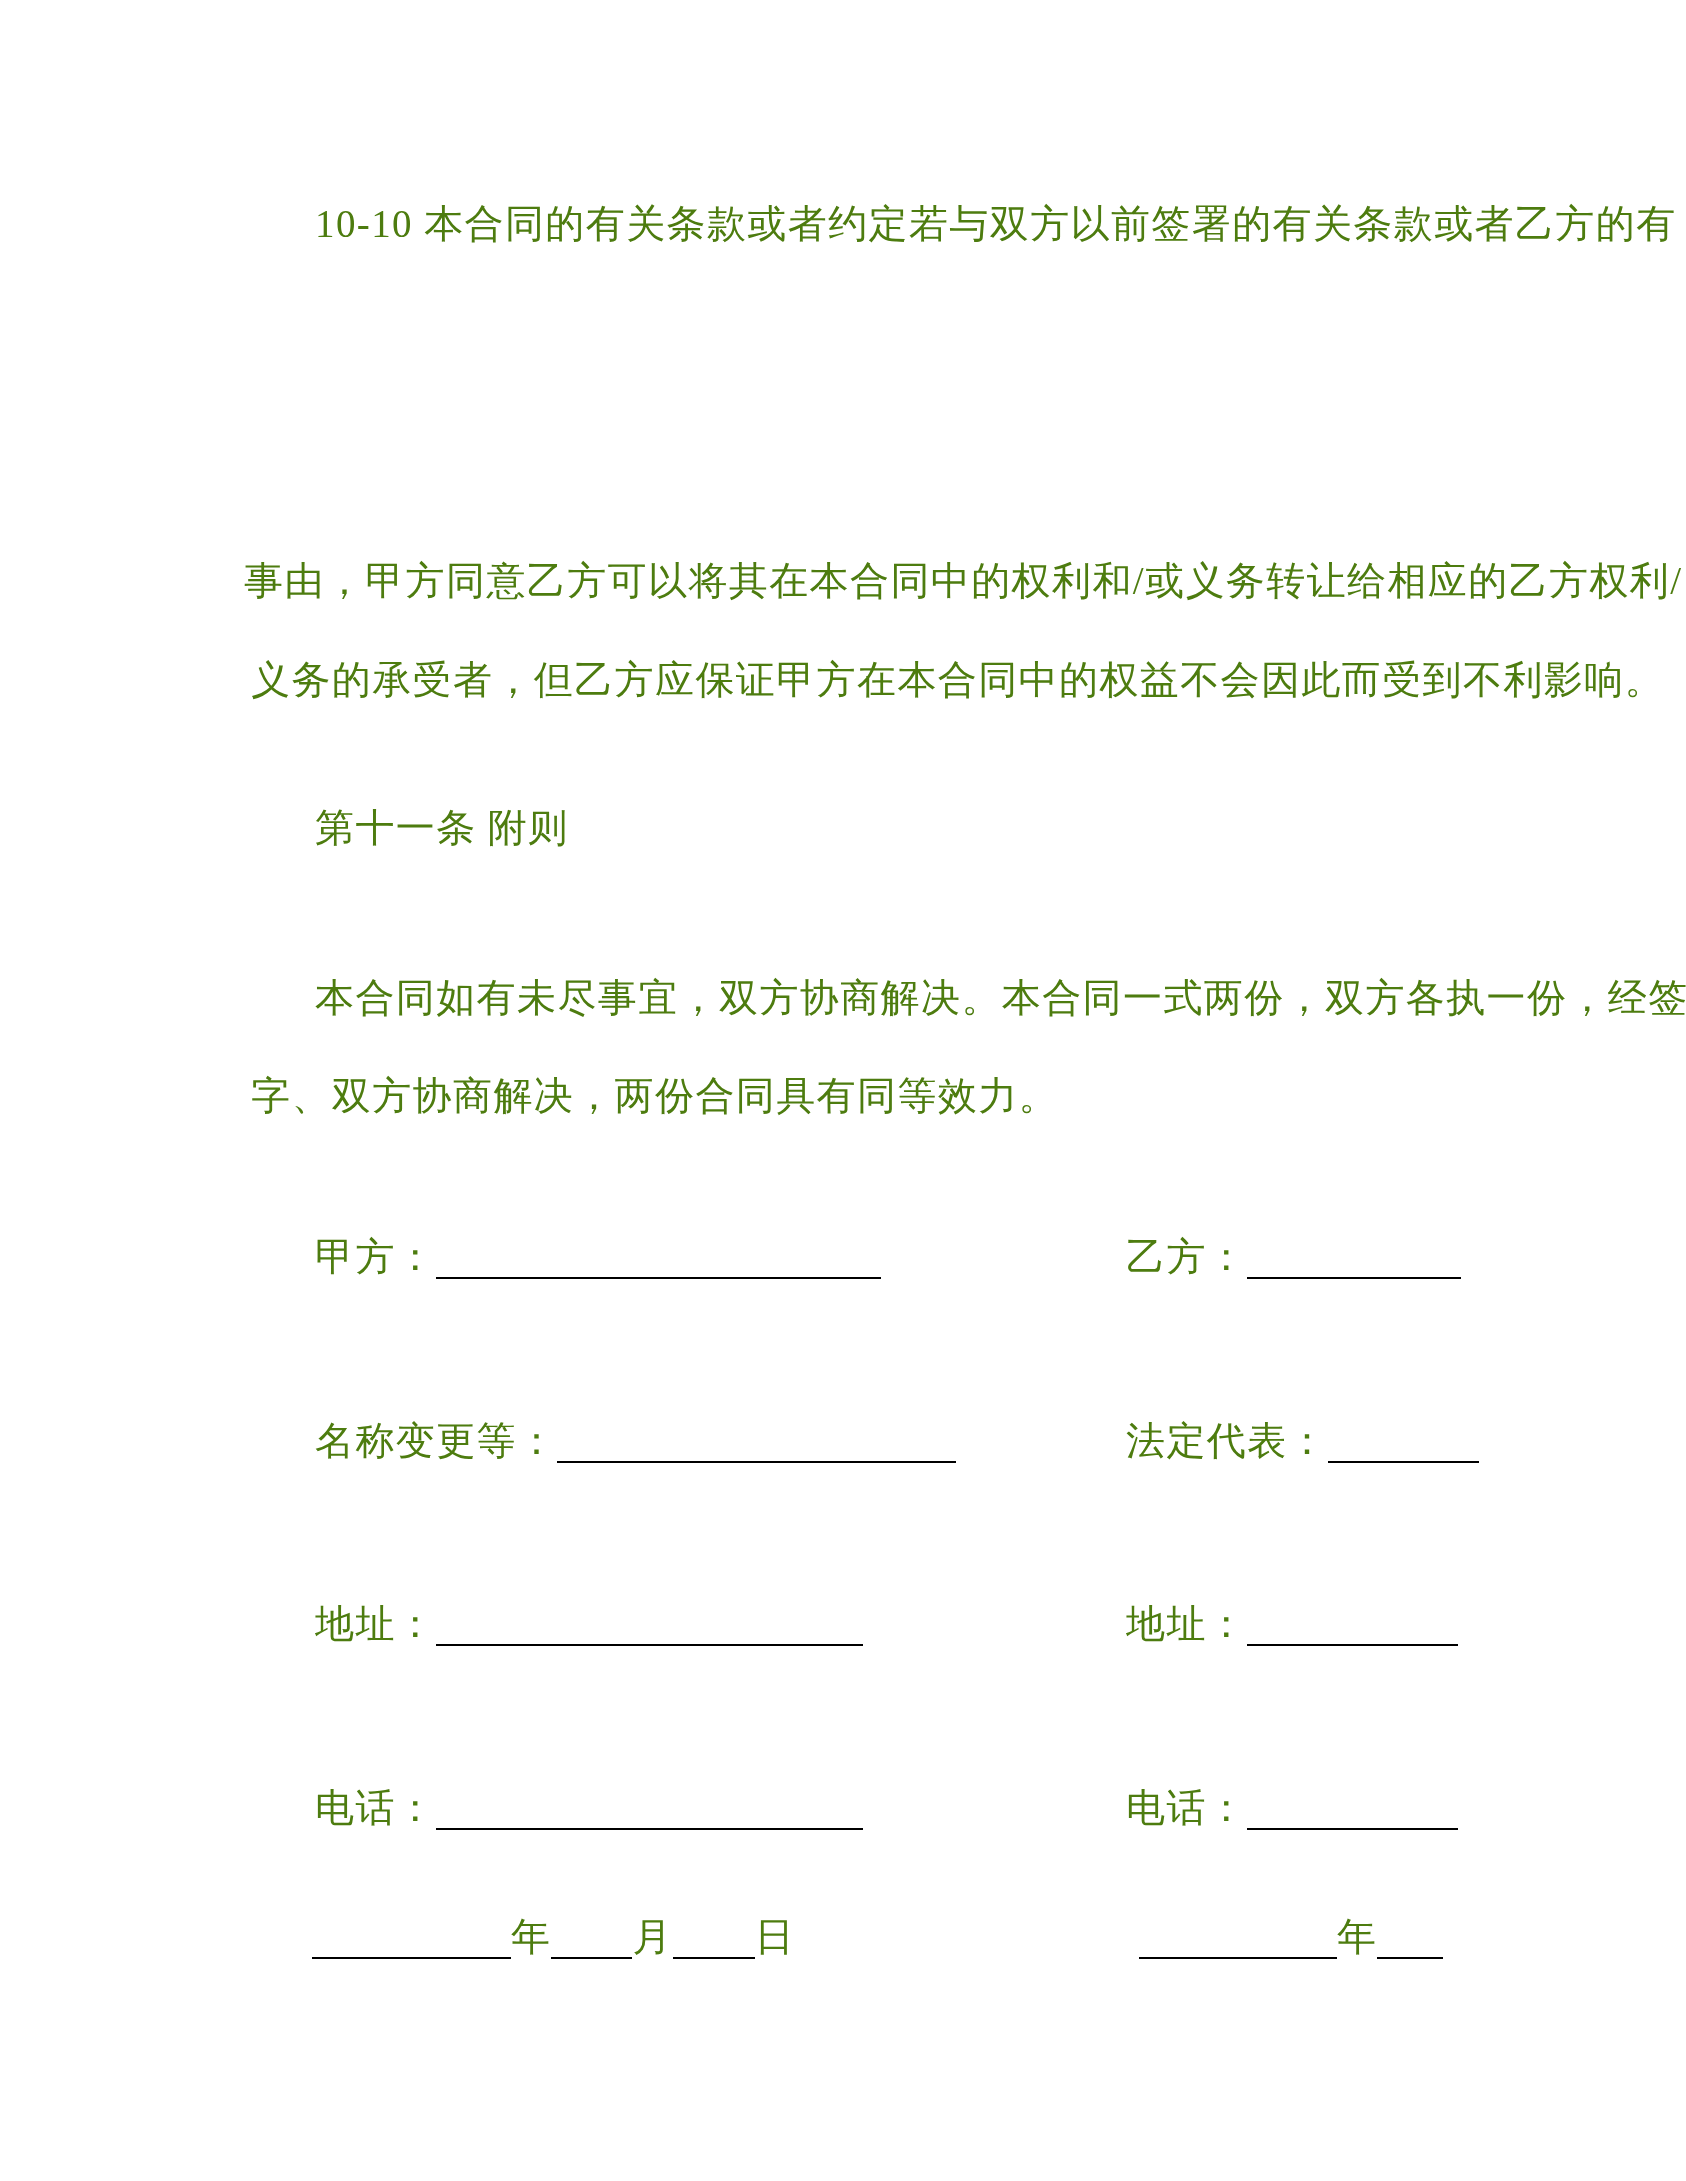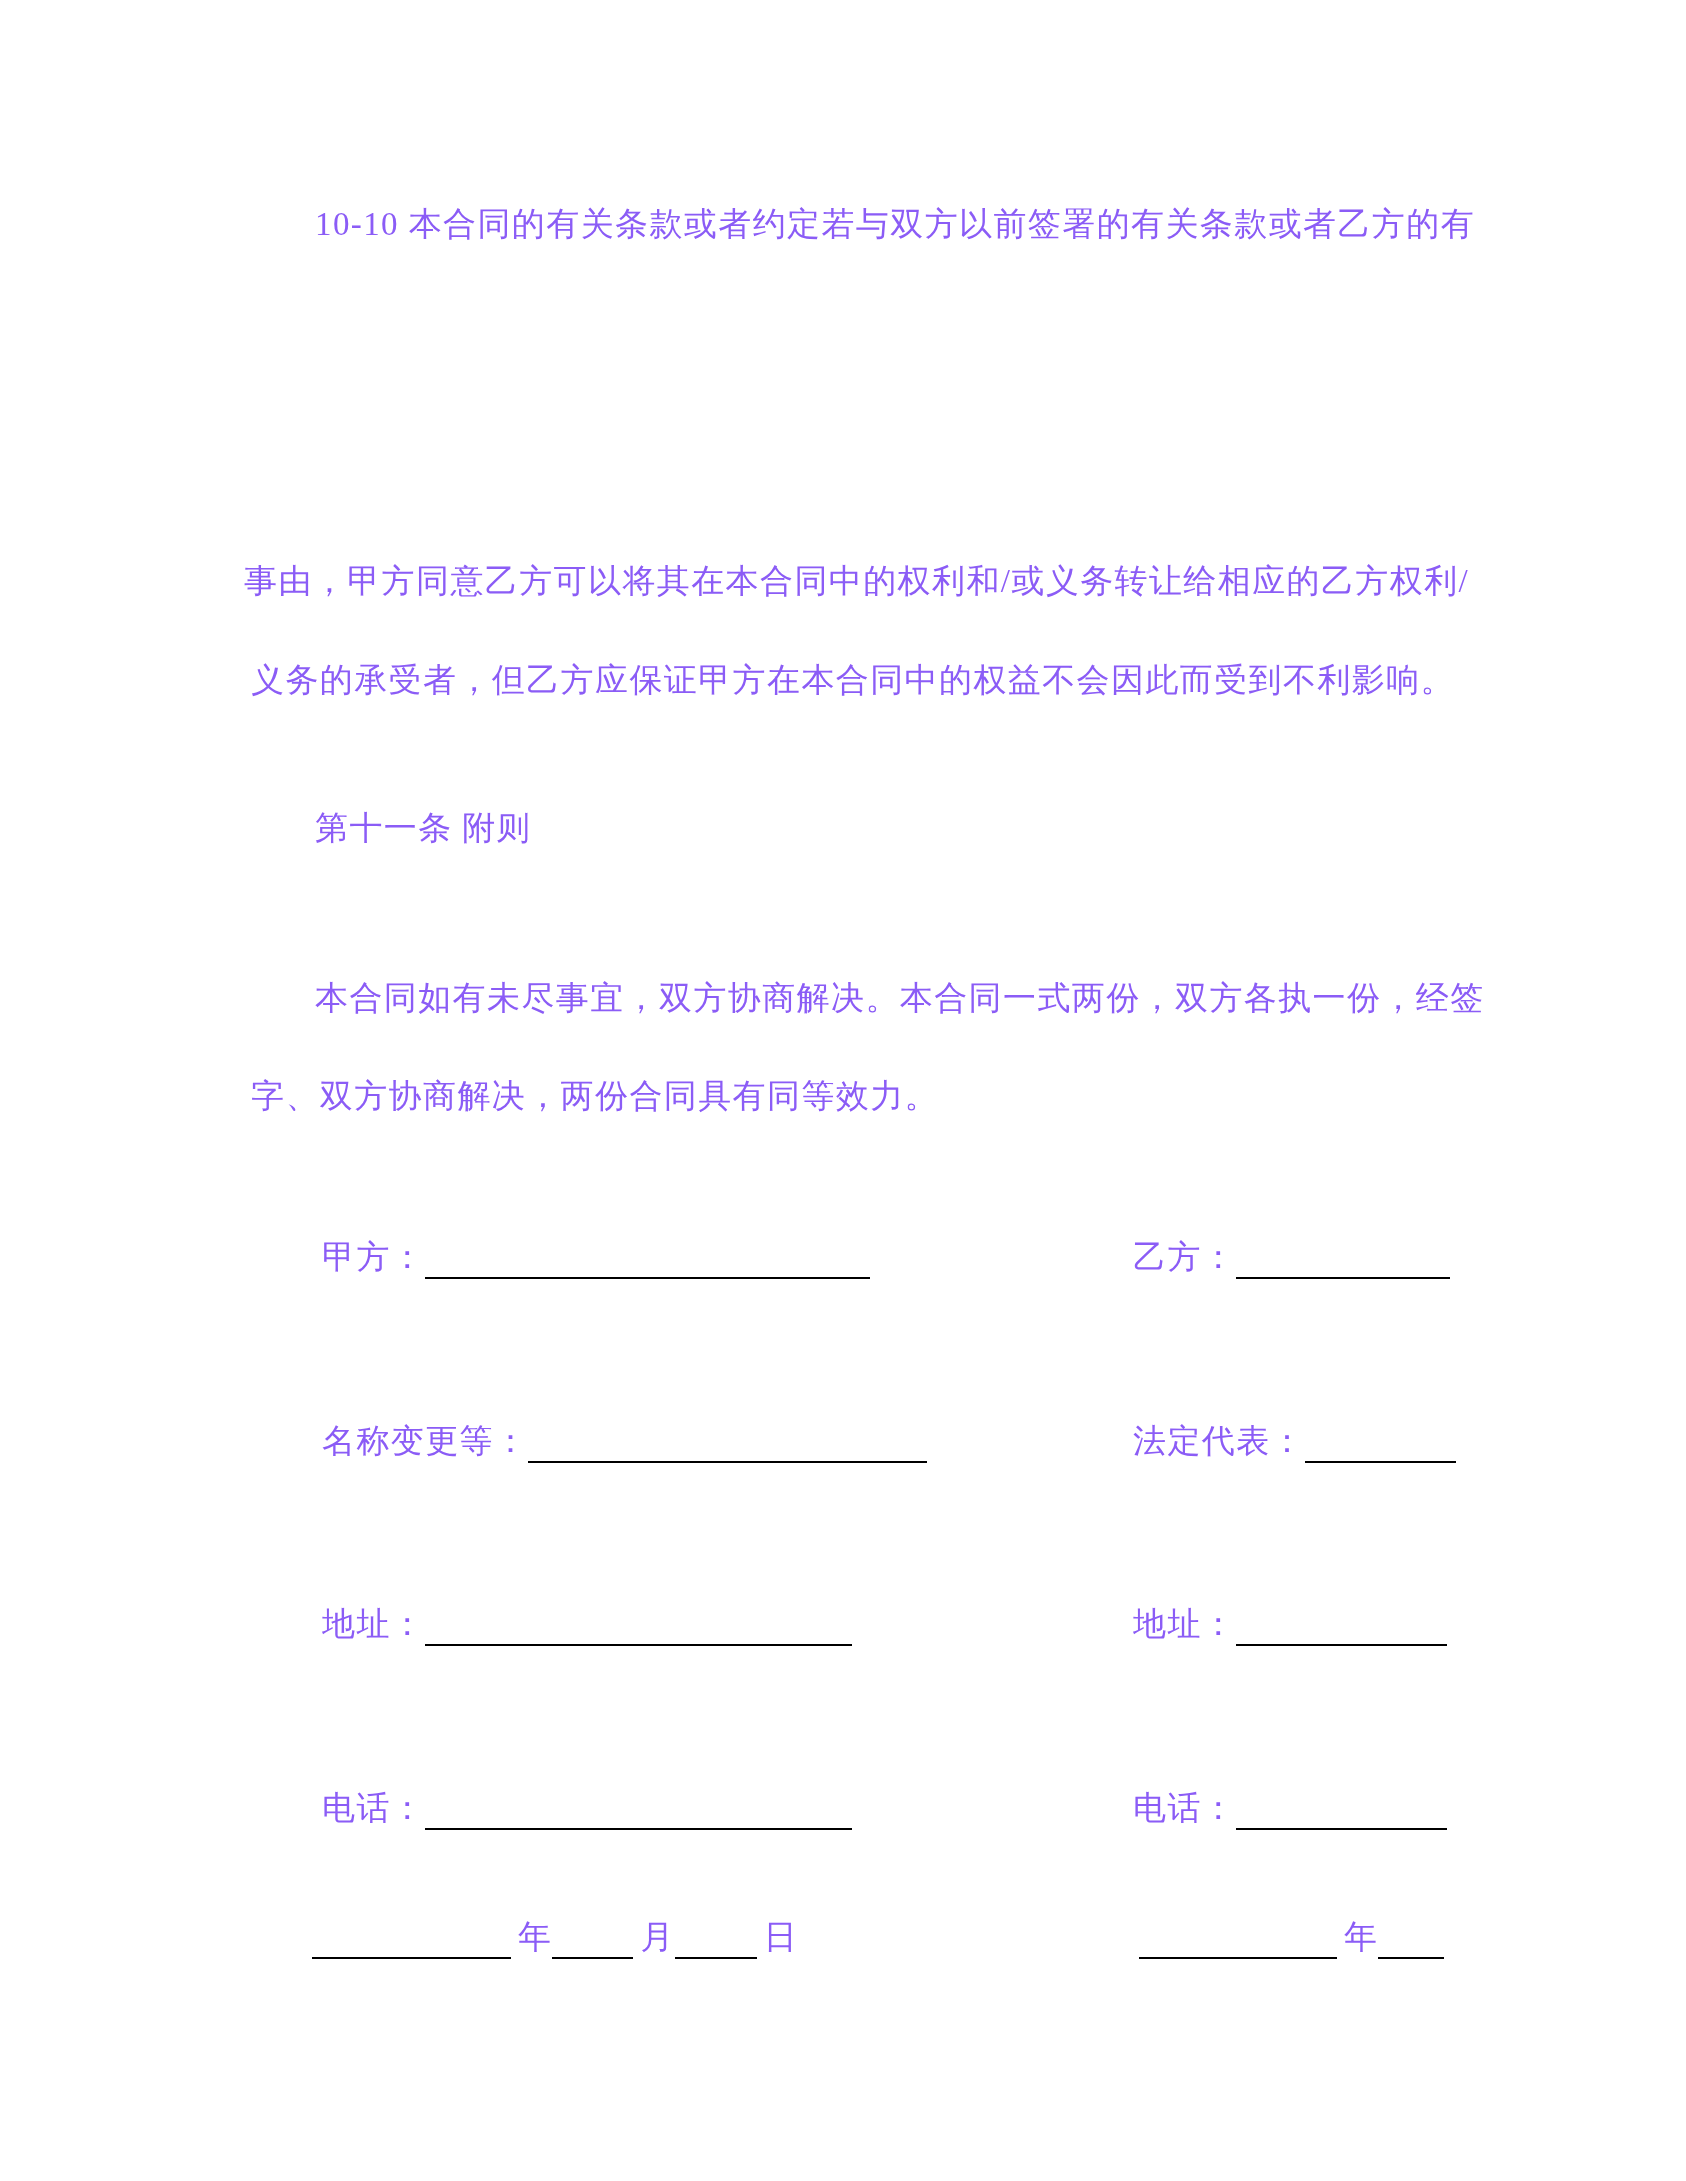--- a/index.html
+++ b/index.html
@@ -11,37 +11,36 @@
     position: relative;
     width: 1686px;
     height: 2182px;
     background: #ffffff;
     color: #000000;
     font-family: "Liberation Serif", "DejaVu Serif", serif;
     overflow: hidden;
   }
   .line {
     position: absolute;
-    font-size: 33px;
+    font-size: 39px;
     line-height: 44px;
     letter-spacing: 1.4px;
     white-space: nowrap;
-    color: #8b5cf6;
+    color: #4d7c0f;
   }
   .blank {
     display: inline-block;
     height: 39px;
     border-bottom: 2.8px solid #000000;
     vertical-align: bottom;
   }
   .lbl {
     display: inline-block;
     vertical-align: bottom;
     height: 44px;
-    margin-left: 7px;
   }
 </style>
 </head>
 <body>
 
 <div class="page">
 
   <div class="line" style="left:315px; top:202px">10-10 本合同的有关条款或者约定若与双方以前签署的有关条款或者乙方的有</div>
 
   <div class="line" style="left:244px; top:559px">事由，甲方同意乙方可以将其在本合同中的权利和/或义务转让给相应的乙方权利/</div>

